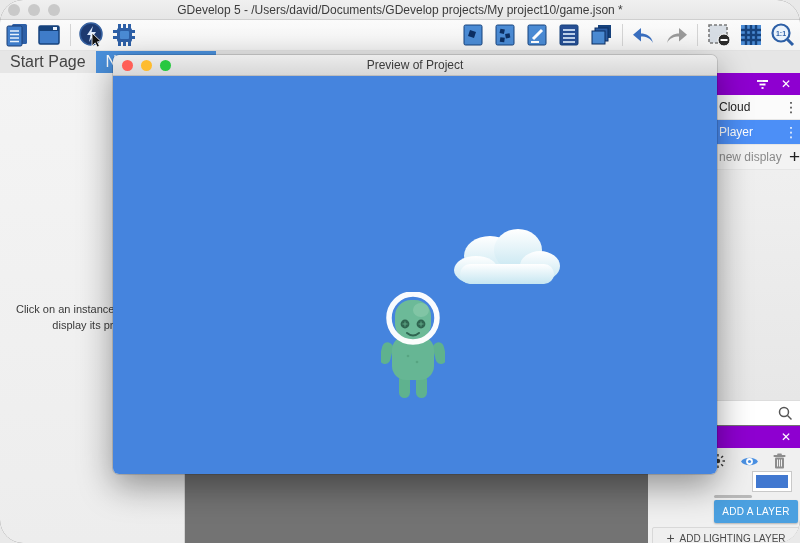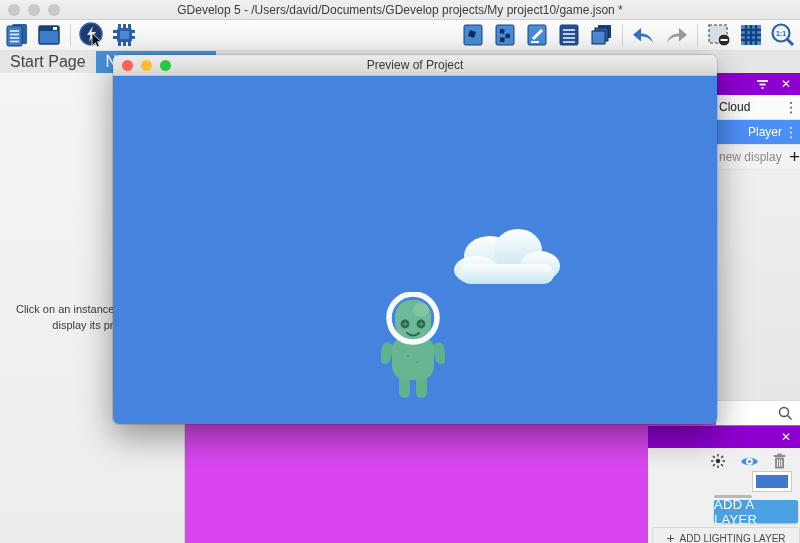--- a/index.html
+++ b/index.html
@@ -1,18 +1,18 @@
 <!DOCTYPE html>
 <html><head>
 <meta charset="utf-8">
 <style>
   * { margin:0; padding:0; box-sizing:border-box; }
   html,body { width:800px; height:543px; overflow:hidden; }
   body { font-family:"Liberation Sans", sans-serif; background:#e9e9e9; position:relative; }
-  .app { position:absolute; inset:0; width:800px; height:543px; overflow:hidden; background:#d946ef; }
+  .app { position:absolute; inset:0; width:800px; height:543px; overflow:hidden; background:#737373;border-radius:23px; }
 
   
   .titlebar { position:absolute; left:0; top:0; width:800px; height:20px;
     background:linear-gradient(#f0f0f0,#e6e6e6); border-bottom:1px solid #cfcfcf;
     display:flex; align-items:center; justify-content:center; }
   .titlebar .traffic { position:absolute; left:8px; top:4px; display:flex; gap:8px; }
   .titlebar .dot { width:12px; height:12px; border-radius:50%; background:#c9c9c9; }
   .titlebar .wtitle { font-size:12px; color:#3c3c3c; }
 
   
@@ -37,50 +37,50 @@
     font-size:12px; padding:0 10px; }
   .props-hint { position:absolute; left:5px; top:228px; width:195px; text-align:center;
     font-size:11px; color:#3a3a3a; line-height:16px; }
 
   
   .objects-panel { position:absolute; left:716px; top:73px; width:84px; height:352px;
     background:#ededed; display:flex; flex-direction:column; }
   .objects-panel .panel-header { justify-content:flex-end; gap:12px; padding:0 9px; }
   .obj-row { height:25px; display:flex; align-items:center; background:#fbfbfb;
     border-bottom:1px solid #e6e6e6; font-size:12px; color:#222; padding:0 0 0 3px; cursor:pointer; }
-  .obj-row.selected { background:#4c8ff7; color:#fff;text-align:right; }
+  .obj-row.selected { background:#4c8ff7; color:#fff; }
   .obj-row .obj-name { flex:1; white-space:nowrap; overflow:hidden; }
   .kebab { font-size:14px; color:#333; line-height:1; padding:0 2px; cursor:pointer; }
   .obj-row.selected .kebab { color:#fff; }
   .obj-row.add-row { background:#f3f3f3; color:#8a8a8a; }
   .obj-row.add-row .plus { font-size:19px; color:#222; font-weight:300; cursor:pointer; }
   .obj-spacer { flex:1; background:linear-gradient(#efefef,#e7e7e7); }
   .obj-search { height:25px; background:#fff; border-top:1px solid #ddd;
     display:flex; align-items:center; justify-content:flex-end; padding:0 7px; }
 
   
   .layers-panel { position:absolute; left:648px; top:426px; width:152px; height:117px; background:#f0f0f0; }
   .layers-panel .panel-header { justify-content:flex-end; padding:0 9px; }
   .layer-icons { position:absolute; left:0; top:24px; width:152px; height:22px;
     display:flex; align-items:center; justify-content:flex-end; gap:14px; padding-right:14px; }
   .layer-namebox { position:absolute; left:104px; top:45px; width:40px; height:21px;
     background:#fff; border:1px solid #c9c9c9; display:flex; align-items:center; justify-content:center; }
   .layer-namebox .sel { width:32px; height:13px; background:#4178d0; }
   .scroll-stub { position:absolute; left:66px; top:69px; width:38px; height:3px; background:#b9b9b9; border-radius:2px; }
   .add-layer-btn { position:absolute; left:66px; top:74px; width:84px; height:23px;
-    background:#4ba0e0; color:#fff; font-size:13px; letter-spacing:.3px;
+    background:#4ba0e0; color:#fff; font-size:10px; letter-spacing:.3px;
     display:flex; align-items:center; justify-content:center; border-radius:2px;
     box-shadow:0 1px 2px rgba(0,0,0,.25); cursor:pointer; }
   .add-lighting-btn { position:absolute; left:4px; top:101px; width:148px; height:22px;
     background:#efefef; border:1px solid #d8d8d8; border-radius:2px; color:#4a4a4a;
     font-size:10px; display:flex; align-items:center; justify-content:center; gap:5px; cursor:pointer; }
   .add-lighting-btn .plus { font-size:14px; font-weight:300; }
 
   
-  .preview-window { position:absolute; left:113px; top:55px; width:604px; height:369px;
+  .preview-window { position:absolute; left:113px; top:55px; width:604px; height:419px;
     border-radius:6px; overflow:hidden; z-index:10;
     box-shadow:0 12px 34px rgba(0,0,0,.4), 0 0 0 1px rgba(0,0,0,.12); }
   .preview-titlebar { height:21px; background:linear-gradient(#ececec,#d7d7d7);
     border-bottom:1px solid #bdbdbd; position:relative;
     display:flex; align-items:center; justify-content:center; }
   .preview-titlebar .traffic { position:absolute; left:9px; top:5px; display:flex; gap:8px; }
   .pdot { width:11px; height:11px; border-radius:50%; cursor:pointer; }
   .pdot.red { background:#ff5f57; } .pdot.yellow { background:#febc2e; } .pdot.green { background:#28c840; }
   .preview-titlebar .ptitle { font-size:12px; color:#3b3b3b; }
   .game-area { position:relative; width:604px; height:444px; background:#4584de; }

